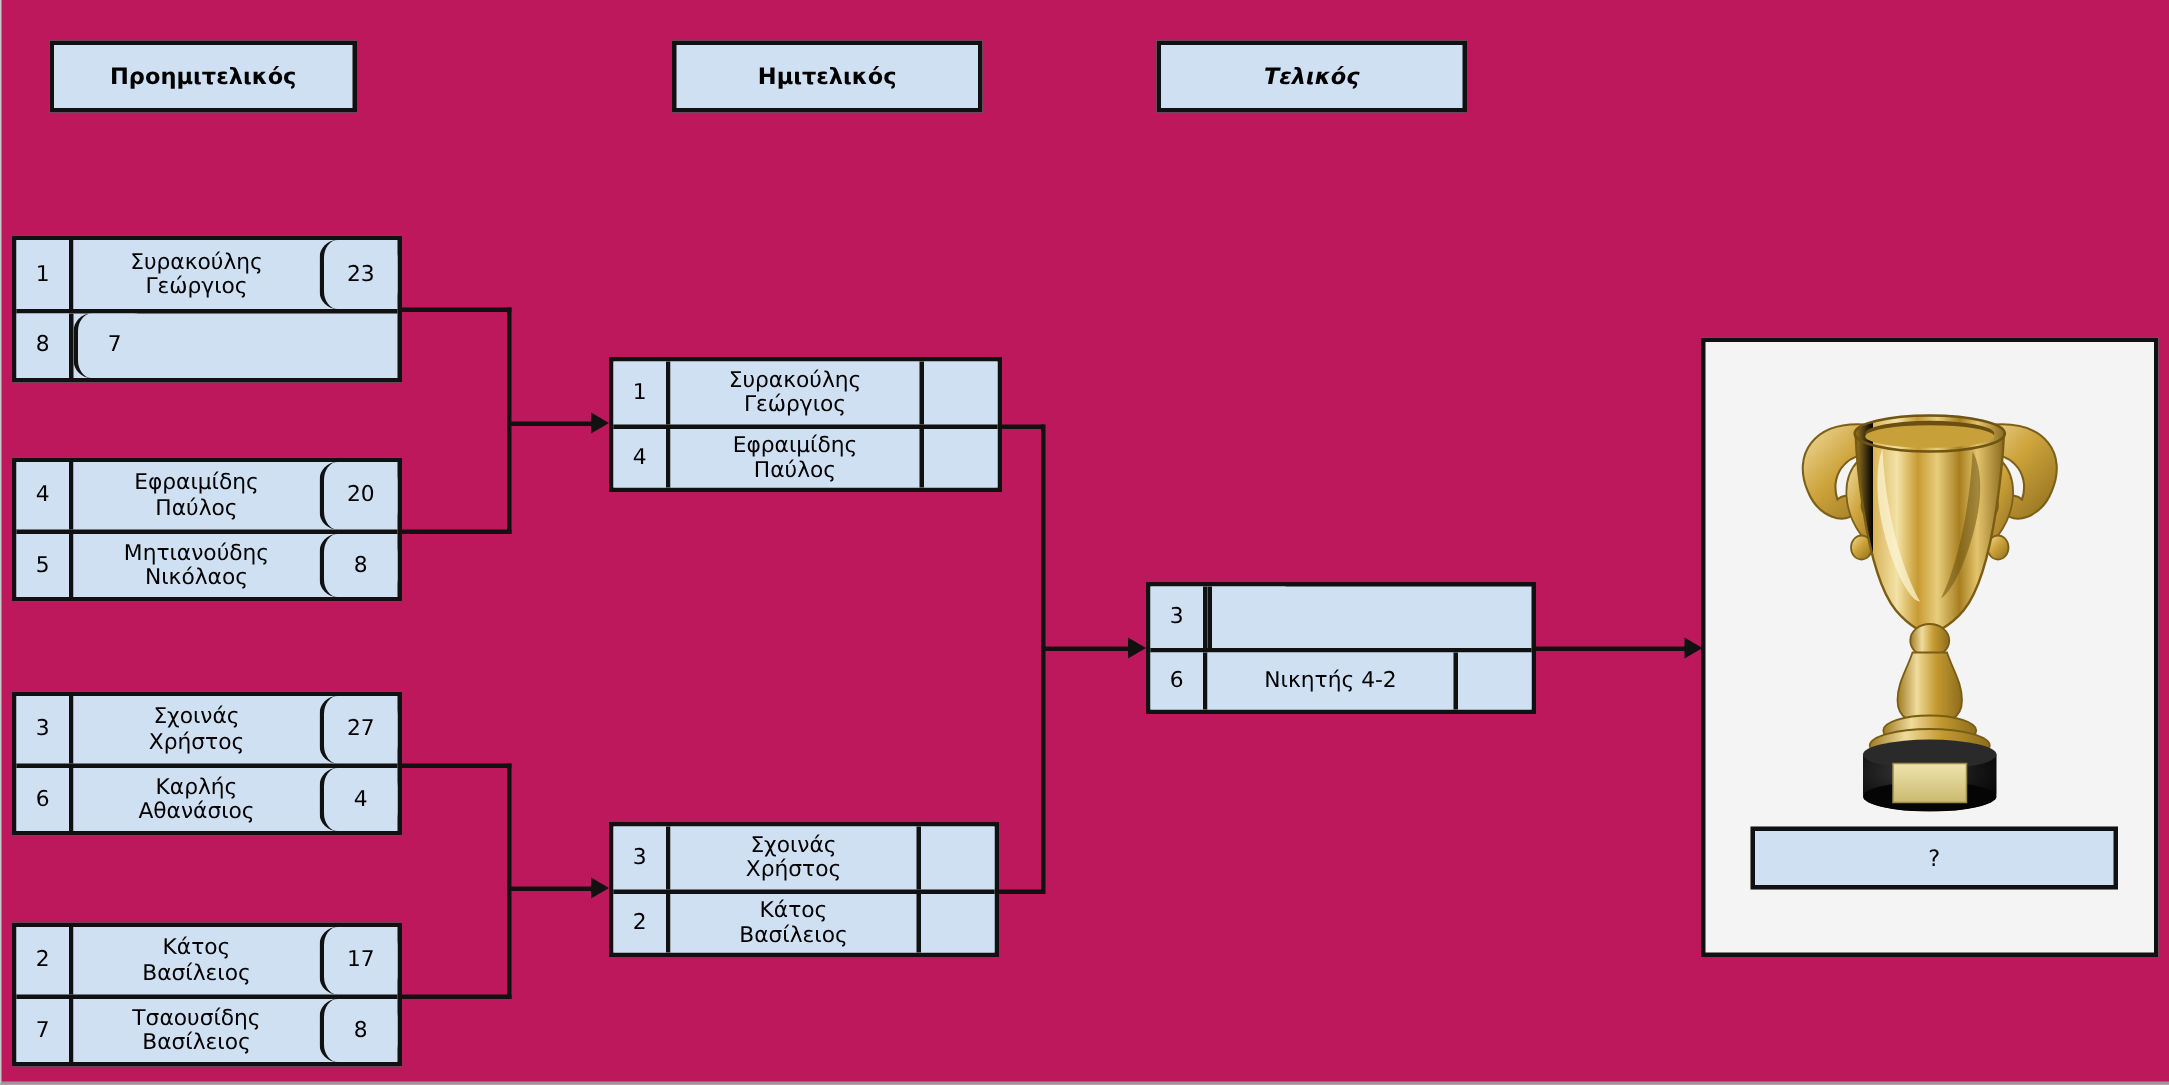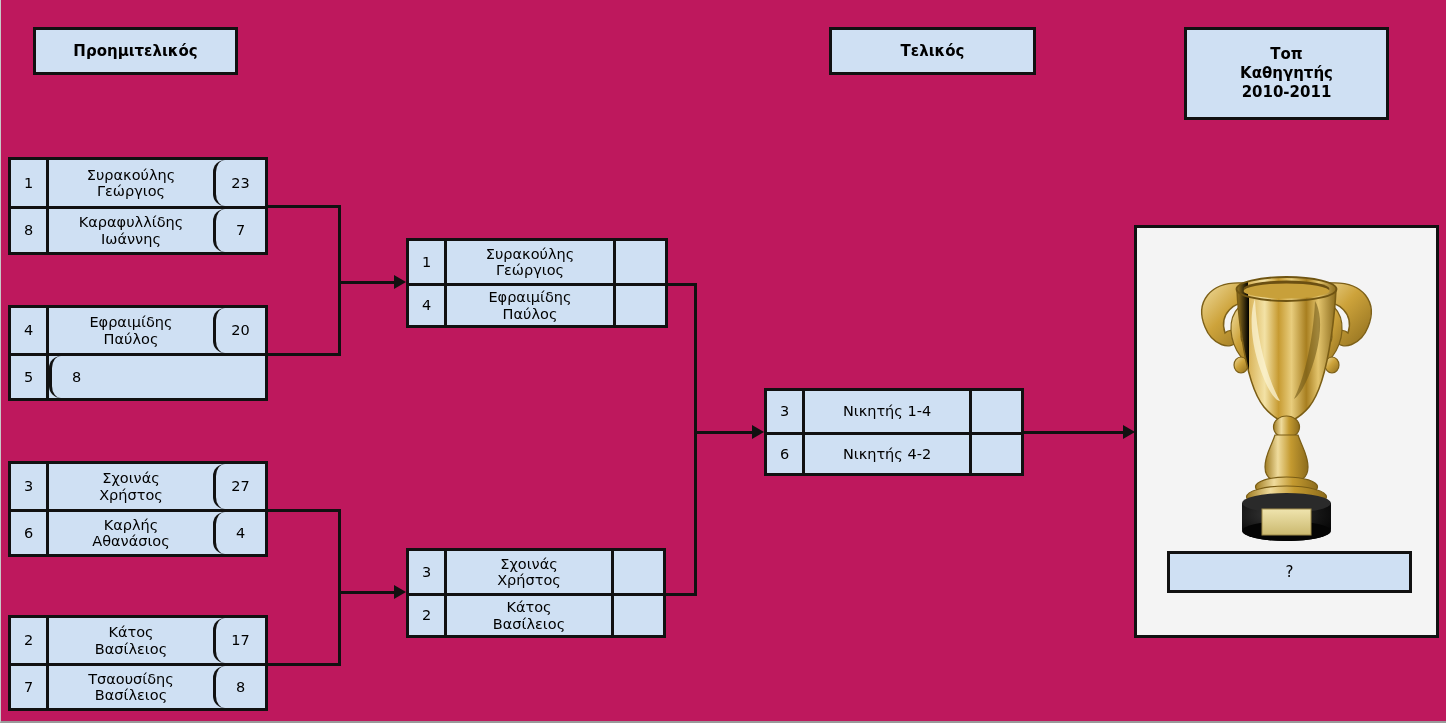--- a/index.html
+++ b/index.html
@@ -145,55 +145,53 @@
 </style>
 </head>
 <body>
 
 <div id="page">
 
   <div class="round-header" style="left:32px; top:27px; width:205px; height:48px;">
     <span>Προημιτελικός</span>
   </div>
 
-
-  <div class="round-header" style="left:828px; top:27px; width:207px; height:48px;">
+  <div class="round-header" style="left:447px; top:27px; width:207px; height:48px;">
+    <span>Ημιτελικός</span>
+  </div>
+
+  <div class="round-header" style="left:770px; top:27px; width:207px; height:48px;font-style:italic;">
     <span>Τελικός</span>
   </div>
 
-  <div class="round-header" style="left:1183px; top:27px; width:205px; height:93px; white-space:pre-line;">
-    <span>Τοπ
-Καθηγητής
-2010-2011</span>
-  </div>
 
   <div class="match qf" style="left:7px; top:157px; width:260px; height:98px;">
     <div class="match-row">
       <div class="cell-seed">1</div>
       <div class="cell-name">Συρακούλης
 Γεώργιος</div>
       <div class="cell-score">23</div>
     </div>
     <div class="match-row">
       <div class="cell-seed">8</div>
-      <div class="cell-name">Καραφυλλίδης
-Ιωάννης</div>
       <div class="cell-score">7</div>
     </div>
   </div>
 
   <div class="match qf" style="left:7px; top:305px; width:260px; height:96px;">
     <div class="match-row">
       <div class="cell-seed">4</div>
       <div class="cell-name">Εφραιμίδης
 Παύλος</div>
       <div class="cell-score">20</div>
     </div>
     <div class="match-row">
       <div class="cell-seed">5</div>
+      <div class="cell-name">Μητιανούδης
+Νικόλαος</div>
       <div class="cell-score">8</div>
     </div>
   </div>
 
   <div class="match qf" style="left:7px; top:461px; width:260px; height:96px;">
     <div class="match-row">
       <div class="cell-seed">3</div>
       <div class="cell-name">Σχοινάς
 Χρήστος</div>
       <div class="cell-score">27</div>
@@ -247,21 +245,20 @@
       <div class="cell-seed">2</div>
       <div class="cell-name">Κάτος
 Βασίλειος</div>
       <div class="cell-score"></div>
     </div>
   </div>
 
   <div class="match fn" style="left:763px; top:388px; width:260px; height:88px;">
     <div class="match-row">
       <div class="cell-seed">3</div>
-      <div class="cell-name">Νικητής 1-4</div>
       <div class="cell-score"></div>
     </div>
     <div class="match-row">
       <div class="cell-seed">6</div>
       <div class="cell-name">Νικητής 4-2</div>
       <div class="cell-score"></div>
     </div>
   </div>
 
   <div class="line-h" style="left:265px; top:205px; width:75px;"></div>

